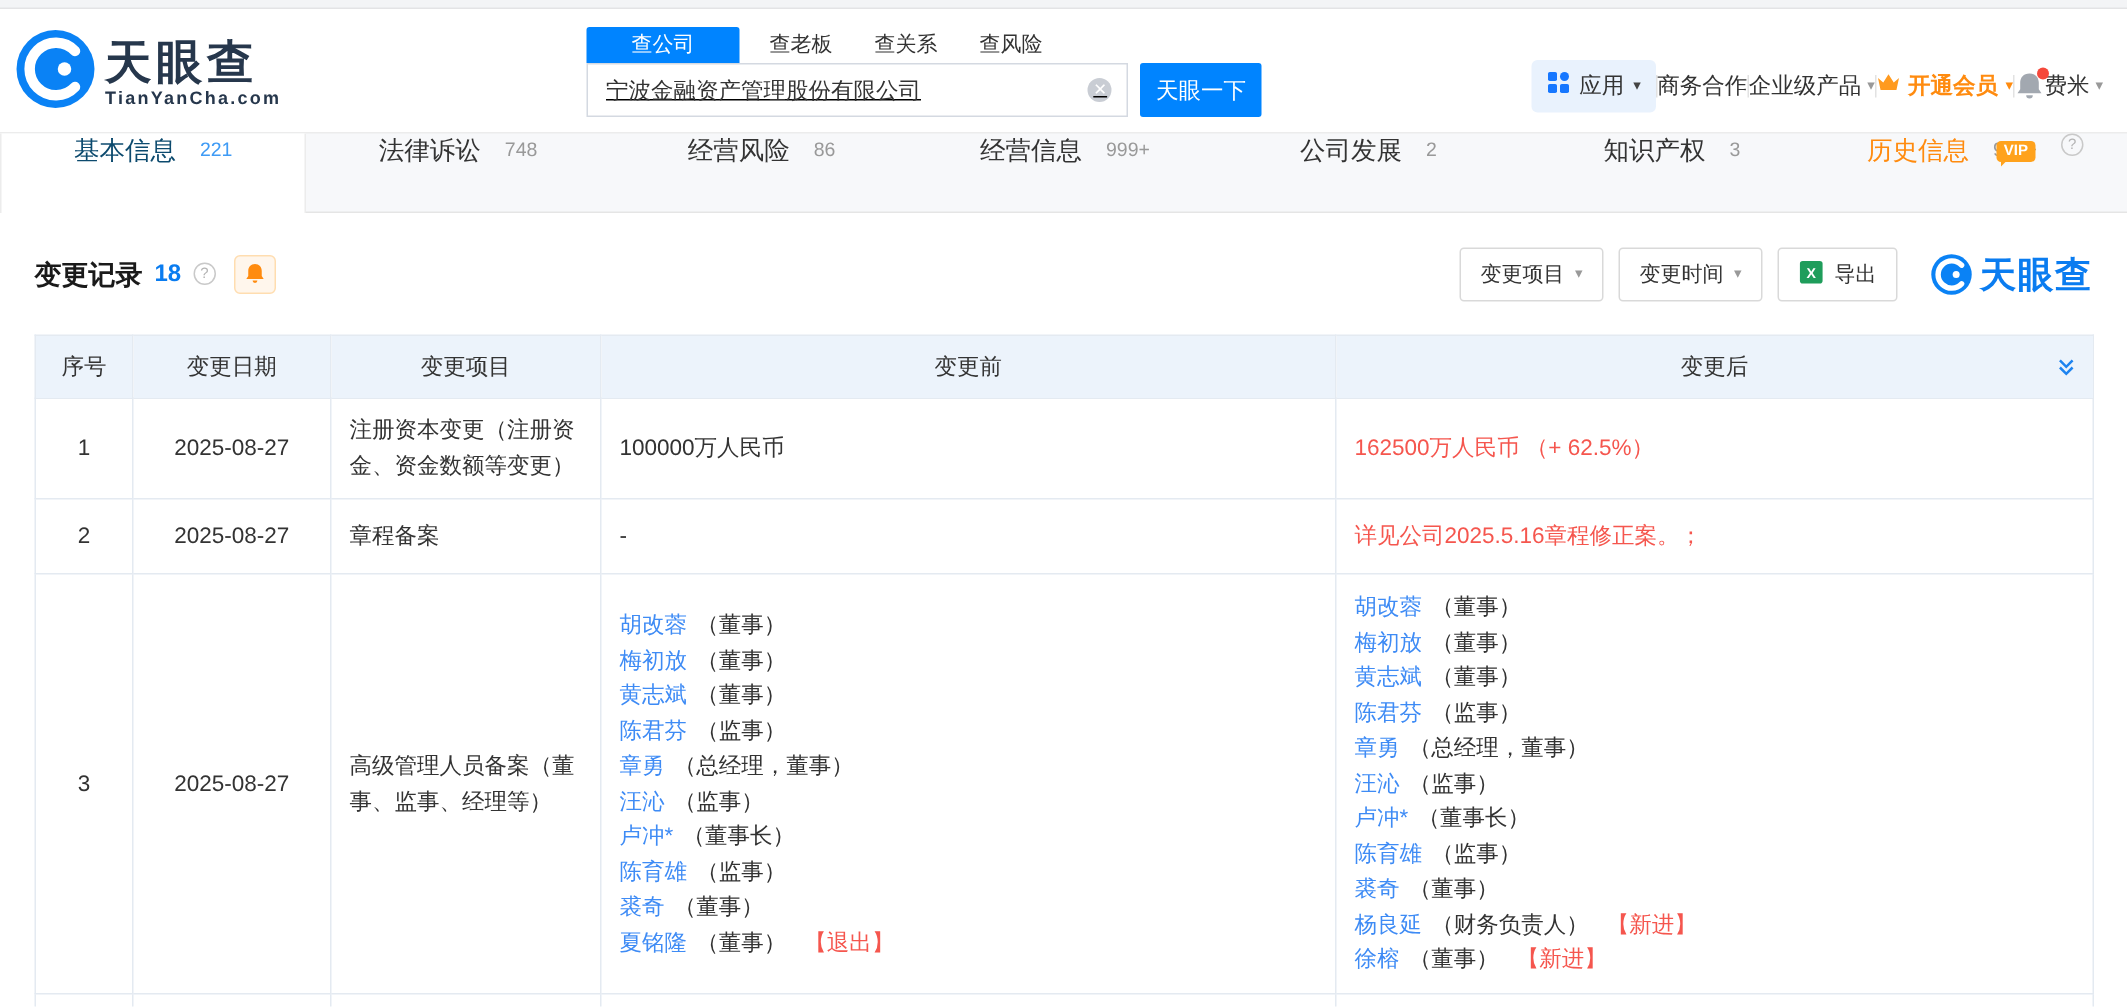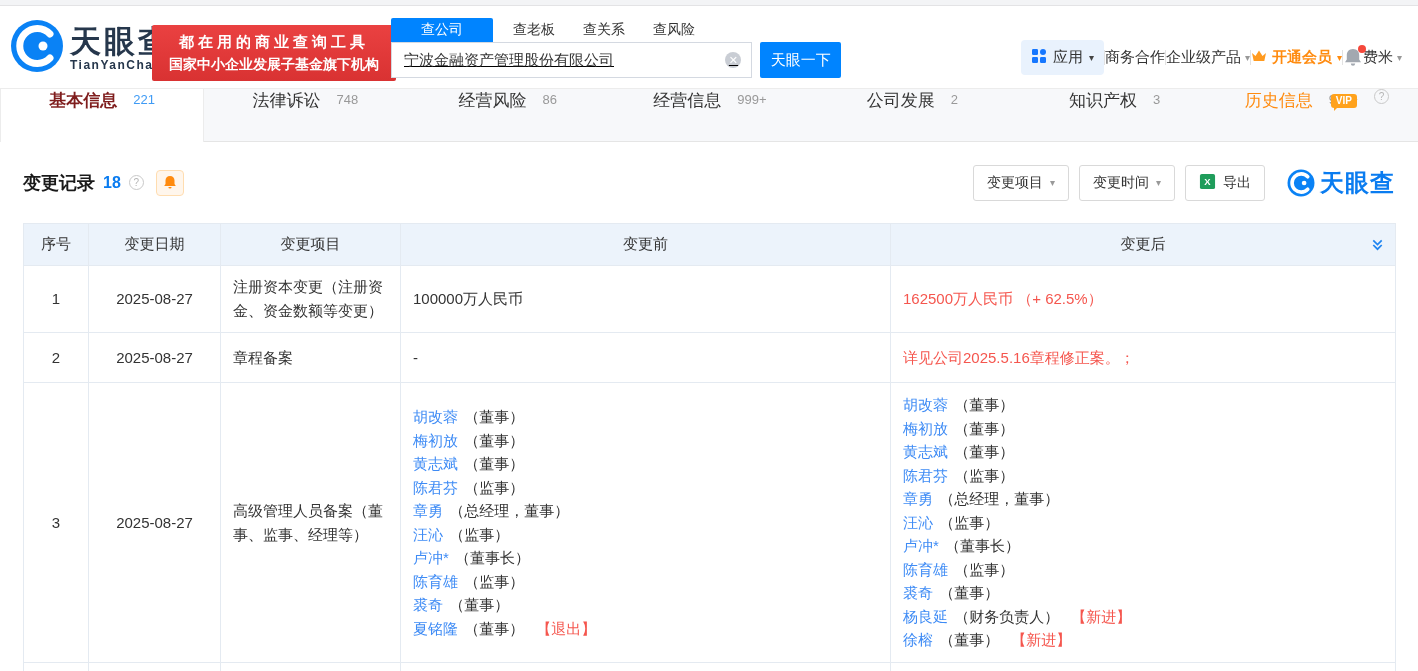--- a/index.html
+++ b/index.html
@@ -54,21 +54,21 @@
   .bell-dot { position:absolute; top:-2px; right:-3px; width:8px; height:8px;
     background:#f5483b; border-radius:50%; }
 
   
   .tabbar { position:absolute; top:88px; left:0; right:0; height:54px; background:#f7f8fa;
     border-top:1px solid #ececec; border-bottom:1px solid #e5e5e5; display:flex; }
   .ptab { flex:1; display:flex; align-items:flex-start; justify-content:center; gap:16px;
     font-size:17px; color:#333; cursor:pointer; position:relative; }
   .ptab.active { background:#fff; border-left:1px solid #ececec; border-right:1px solid #ececec;
     margin-bottom:-1px; }
-  .ptab.active .ptab-label { color:#7f1d1d; font-weight:bold; }
+  .ptab.active .ptab-label { color:#0c4a6e; font-weight:normal; }
   .ptab.active .ptab-count { color:#3f9bf5; }
   .ptab-count { font-size:13px; color:#999; margin-top:3px; }
   .viptab .ptab-label { color:#ff8b0f; }
   .vipbadge { position:absolute; top:5px; left:calc(50% + 14px); background:#ffa21c; color:#fff;
     font-size:10px; font-weight:bold; padding:1px 5px; border-radius:3px; line-height:12px; }
   .vipbadge::after { content:""; position:absolute; left:3px; bottom:-3px;
     border:3px solid transparent; border-top-color:#ffa21c; border-left-color:#ffa21c; }
   .qmark { width:15px; height:15px; border:1px solid #c9c9c9; border-radius:50%;
     color:#b5b5b5; font-size:10px; line-height:13px; text-align:center; display:inline-block; }
 
@@ -118,24 +118,20 @@
         <path d="M40 15 A17.5 17.5 0 1 0 40 39" stroke="#fff" stroke-width="7" fill="none" stroke-linecap="round"></path>
         <circle cx="33" cy="27" r="4.5" fill="#fff"></circle>
       </svg>
     </span>
     <span class="logo-text">
       <div class="logo-brand">天眼查</div>
       <div class="logo-domain">TianYanCha.com</div>
     </span>
   </div>
 
-  <div class="slogan">
-    <div class="slogan-l1">都在用的商业查询工具</div>
-    <div class="slogan-l2">国家中小企业发展子基金旗下机构</div>
-  </div>
 
   <div class="search">
     <div class="search-tabs" id="searchTabs">
         <span class="stab active">查公司</span>
         <span class="stab">查老板</span>
         <span class="stab">查关系</span>
         <span class="stab">查风险</span>
       </div>
     <div class="search-row">
       <div class="search-input-wrap">

